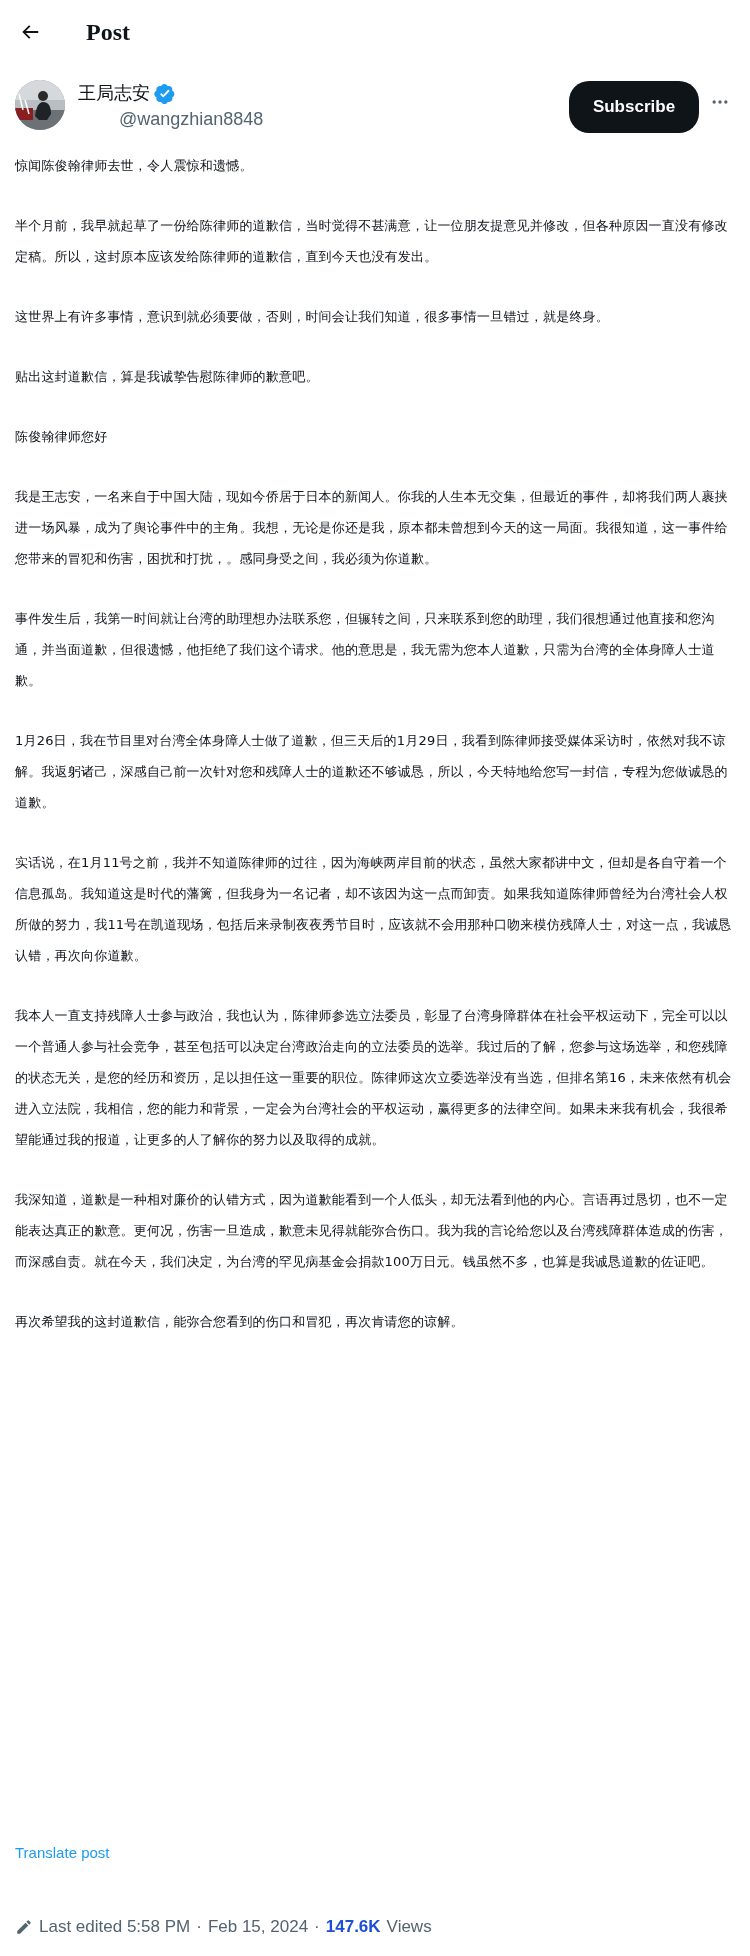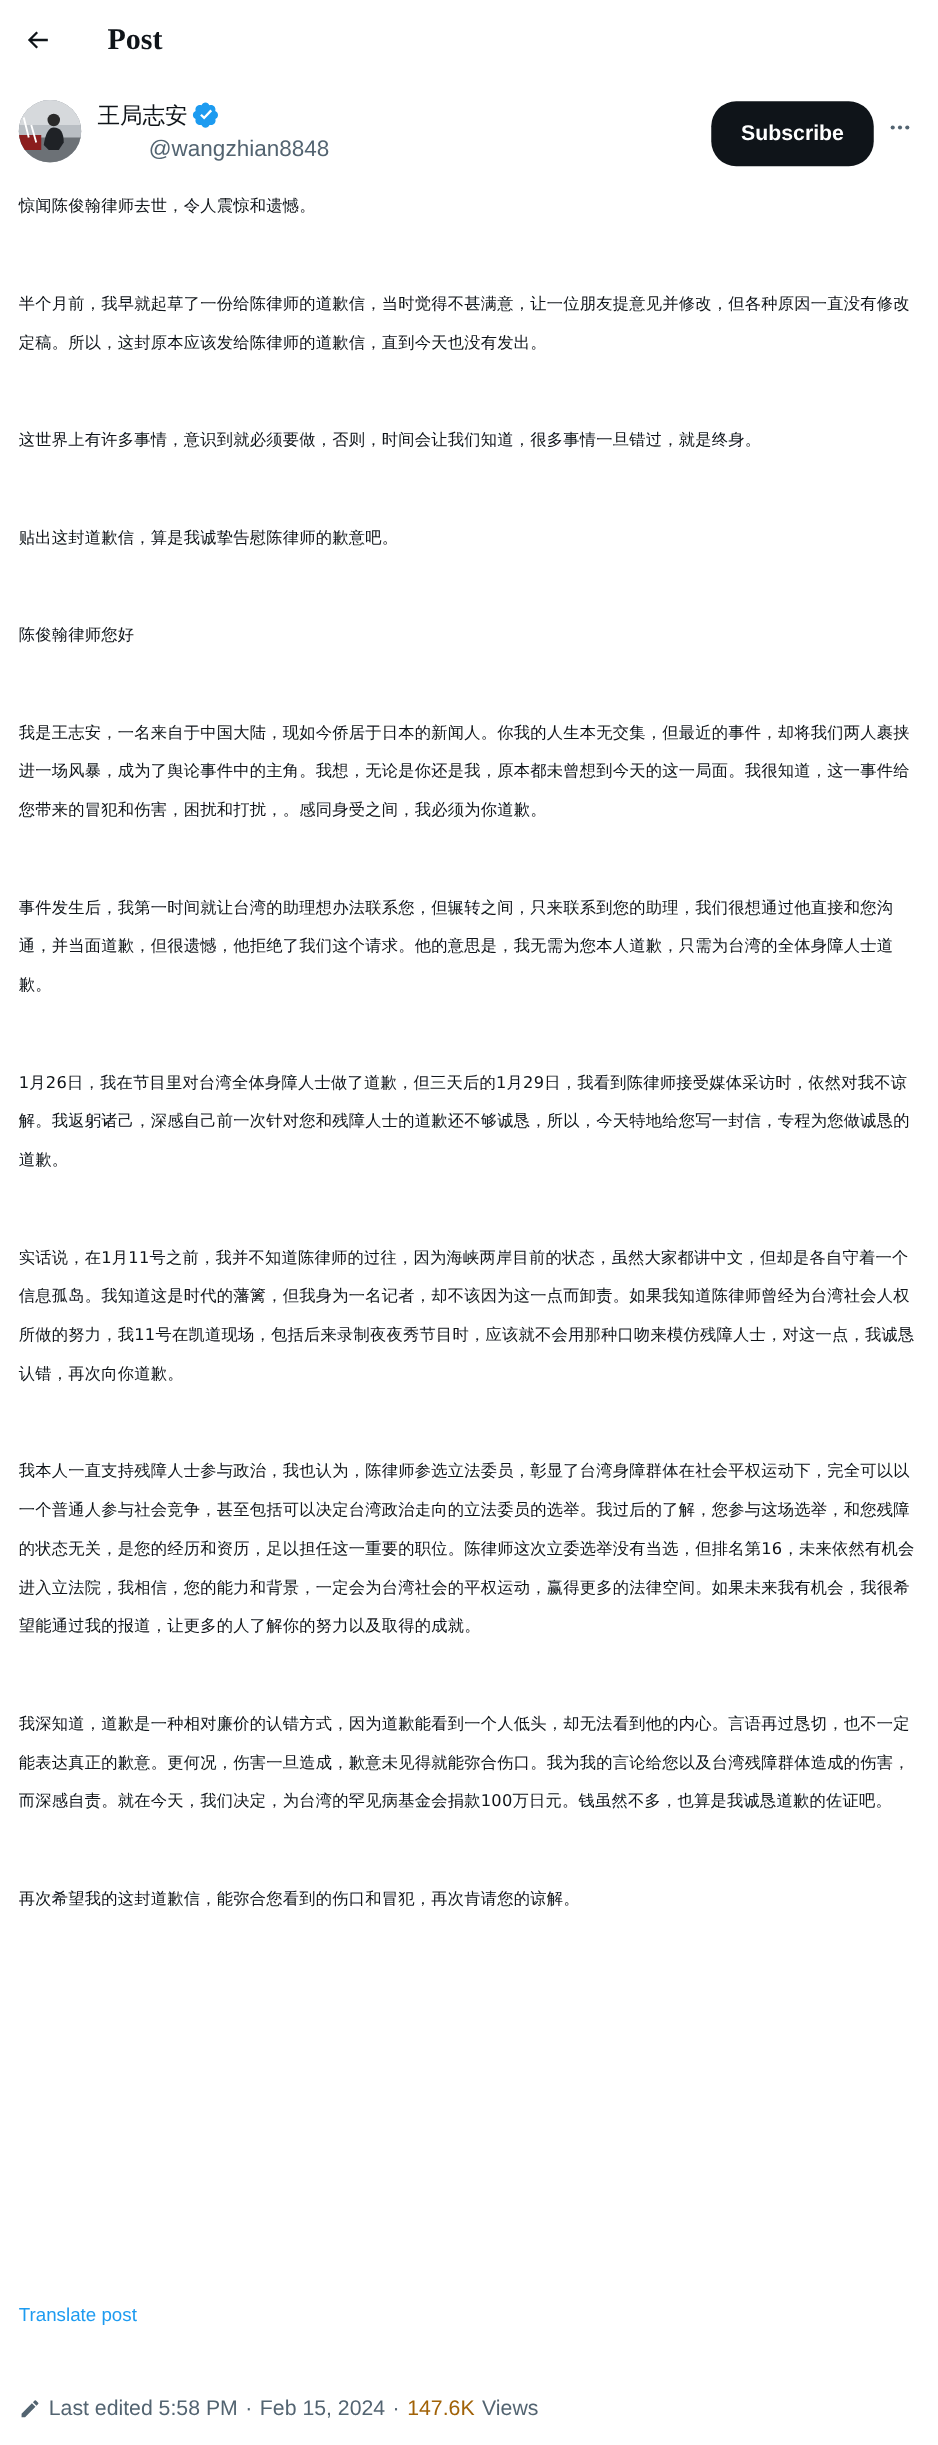--- a/index.html
+++ b/index.html
@@ -25,21 +25,21 @@
       font-size: 24px; font-weight: 700; color: #0f1419; line-height: 36px;
     }
     .author {
       position: absolute; left: 0; top: 76px; width: 750px; height: 60px;
     }
     .avatar {
       position: absolute; left: 15px; top: 4px; width: 50px; height: 50px; border-radius: 50%;
       overflow: hidden; background: #8a8f95;
     }
     .name-row {
-      position: absolute; left: 78px; top: 5px; display: flex; align-items: flex-start; gap: 4px;
+      position: absolute; left: 78px; top: 5px; display: flex; align-items: flex-end; gap: 4px;
     }
     .display-name {
       font-size: 18px; color: #0f1419; font-weight: 500; line-height: 24px;
     }
     .verified { width: 22px; height: 22px; display: inline-block; }
     .handle {
       position: absolute; left: 78px; top: 31px;
       font-family: Liberation Sans, sans-serif;
       font-size: 18px; color: #536471; line-height: 24px; margin-left: 41px;
     }
@@ -53,32 +53,32 @@
       position: absolute; left: 704px; top: 10px; width: 32px; height: 32px;
       display: flex; align-items: center; justify-content: center; cursor: pointer;
     }
     .post-body {
       position: absolute; left: 15px; top: 150px; width: 720px;
     }
     .para {
       font-size: 13px; line-height: 31px; color: #0f1419;
       letter-spacing: 0.2px; word-break: break-all;
     }
-    .para + .para { margin-top: 47px; }
+    .para + .para { margin-top: 29px; }
     .translate {
       position: absolute; left: 15px; top: 1843px;
       font-family: "Liberation Sans", sans-serif;
       font-size: 15px; color: #1d9bf0; line-height: 20px; cursor: pointer;
     }
     .meta {
       position: absolute; left: 15px; top: 1916px; display: flex; align-items: center; gap: 6px;
       font-family: "Liberation Sans", sans-serif;
       font-size: 17px; color: #536471; line-height: 22px;
     }
-    .meta .views-count { color: #a16207; font-weight: 400; }
+    .meta .views-count { color: #1d4ed8; font-weight: 700; }
   </style>
 </head>
 <body>
 
 <div class="header">
   <div class="back-btn">
     <svg width="22" height="22" viewBox="0 0 24 24">
       <path d="M7.414 13l5.043 5.04-1.414 1.42L3.586 12l7.457-7.46 1.414 1.42L7.414 11H21v2H7.414z" fill="#0f1419"></path>
     </svg>
   </div>

